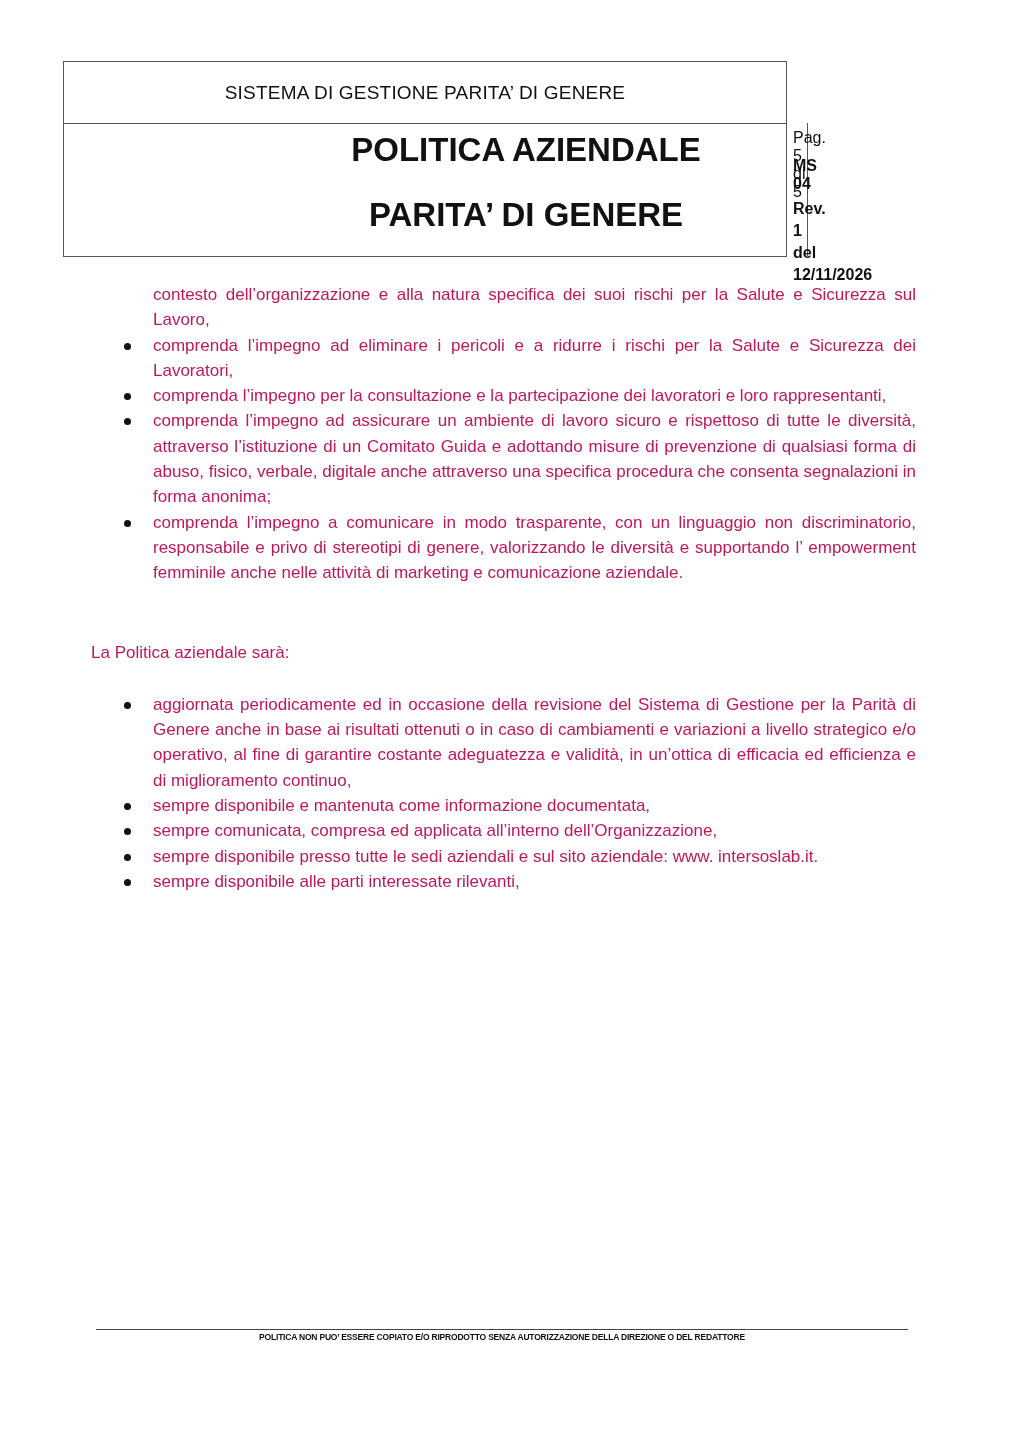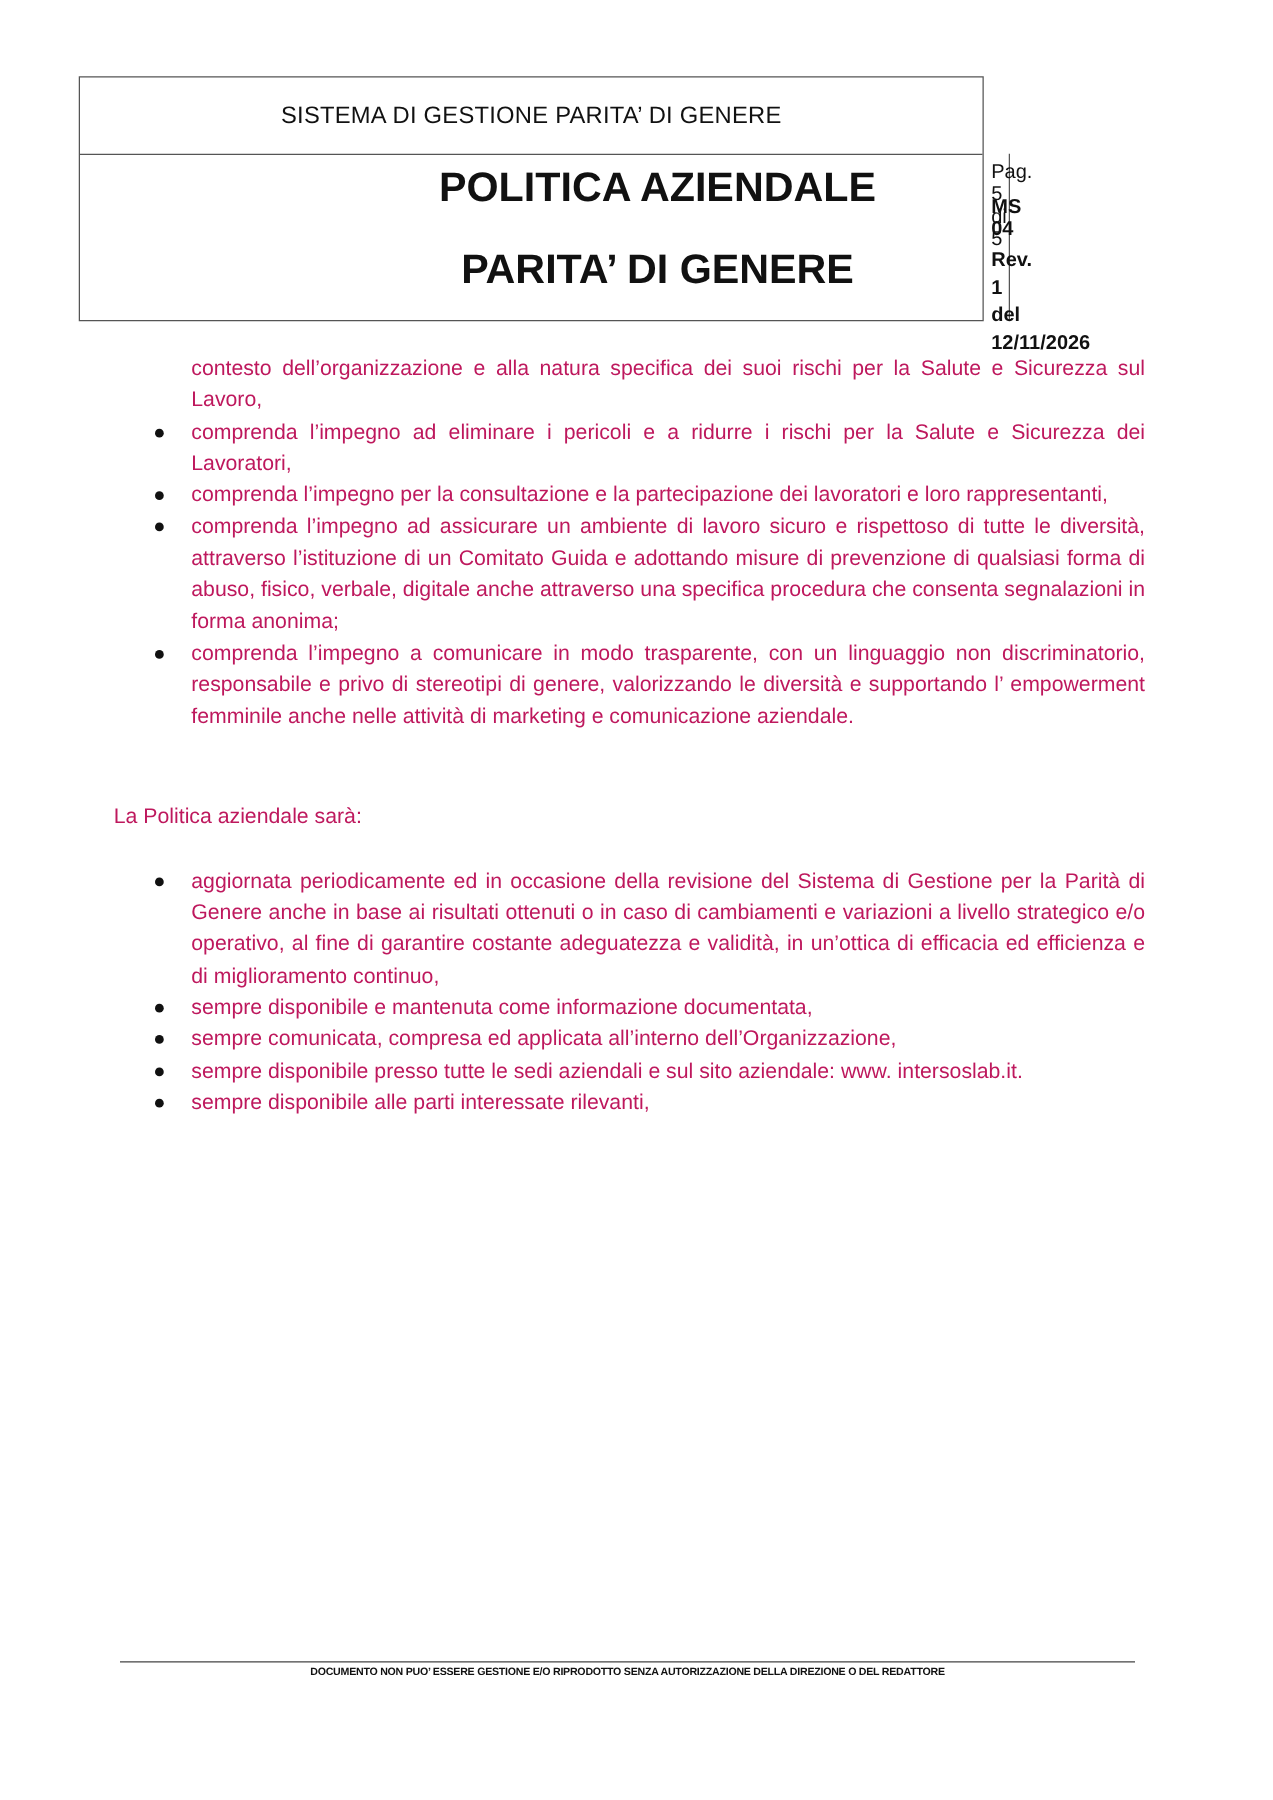--- a/index.html
+++ b/index.html
@@ -122,13 +122,13 @@
   <ul class="bl">
     <li class="bullet">aggiornata periodicamente ed in occasione della revisione del Sistema di Gestione per la Parità di Genere anche in base ai risultati ottenuti o in caso di cambiamenti e variazioni a livello strategico e/o operativo, al fine di garantire costante adeguatezza e validità, in un’ottica di efficacia ed efficienza e di miglioramento continuo,</li>
     <li class="bullet">sempre disponibile e mantenuta come informazione documentata,</li>
     <li class="bullet">sempre comunicata, compresa ed applicata all’interno dell’Organizzazione,</li>
     <li class="bullet">sempre disponibile presso tutte le sedi aziendali e sul sito aziendale: www. intersoslab.it.</li>
     <li class="bullet">sempre disponibile alle parti interessate rilevanti,</li>
   </ul>
 </div>
 
 <div class="footer-rule"></div>
-<div class="footer-text">DOCUMENTO NON PUO’ ESSERE GESTIONE E/O RIPRODOTTO SENZA AUTORIZZAZIONE DELLA DIREZIONE O DEL REDATTORE</div>
+<div class="footer-text">POLITICA NON PUO’ ESSERE COPIATO E/O RIPRODOTTO SENZA AUTORIZZAZIONE DELLA DIREZIONE O DEL REDATTORE</div>
 
 </body></html>

